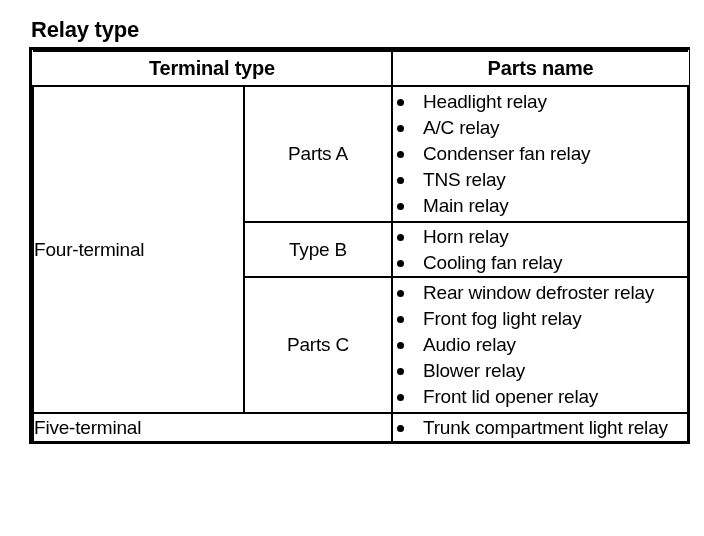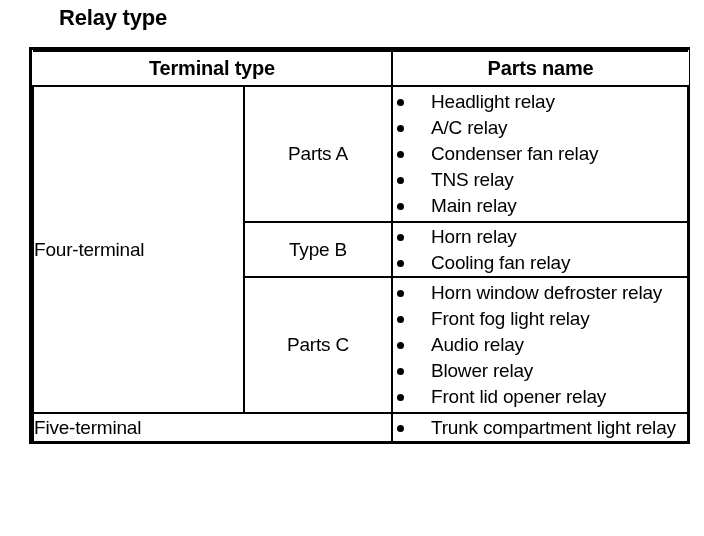--- a/index.html
+++ b/index.html
@@ -20,27 +20,26 @@
   .page {
     position: relative;
     width: 704px;
     height: 536px;
   }
 
   
   .doc-title {
     position: absolute;
     left: 31px;
-    top: 4px;
+    top: 16px;
     font-size: 22px;
     font-weight: bold;
     letter-spacing: -0.2px;
     line-height: 28px;
     white-space: nowrap;
-    margin-left: 28px;
   }
 
   
   .relay-table {
     position: absolute;
     left: 29px;
     top: 47px;
     width: 661px;
     height: 397px;
     border: 3px solid #000;
@@ -103,21 +102,21 @@
   .last-row .parts-cell { border-bottom: 0; margin-left: 44px; }
 
   
   ul.parts {
     list-style: none;
     margin: 0;
     padding: 0;
   }
   ul.parts li {
     position: relative;
-    padding-left: 38px;
+    padding-left: 30px;
     font-size: 19px;
     line-height: 26px;
     letter-spacing: -0.2px;
   }
   ul.parts li .dot {
     position: absolute;
     left: 4px;
     top: 10px;
     width: 7px;
     height: 7px;
@@ -191,21 +190,21 @@
             </ul>
           </td>
         </tr>
 
         <tr>
           <td class="type-cell">Parts C</td>
           <td class="parts-cell">
             <ul class="parts">
               <li>
                 <span class="dot"></span>
-                <span>Horn window defroster relay</span>
+                <span>Rear window defroster relay</span>
               </li>
               <li>
                 <span class="dot"></span>
                 <span>Front fog light relay</span>
               </li>
               <li>
                 <span class="dot"></span>
                 <span>Audio relay</span>
               </li>
               <li>

